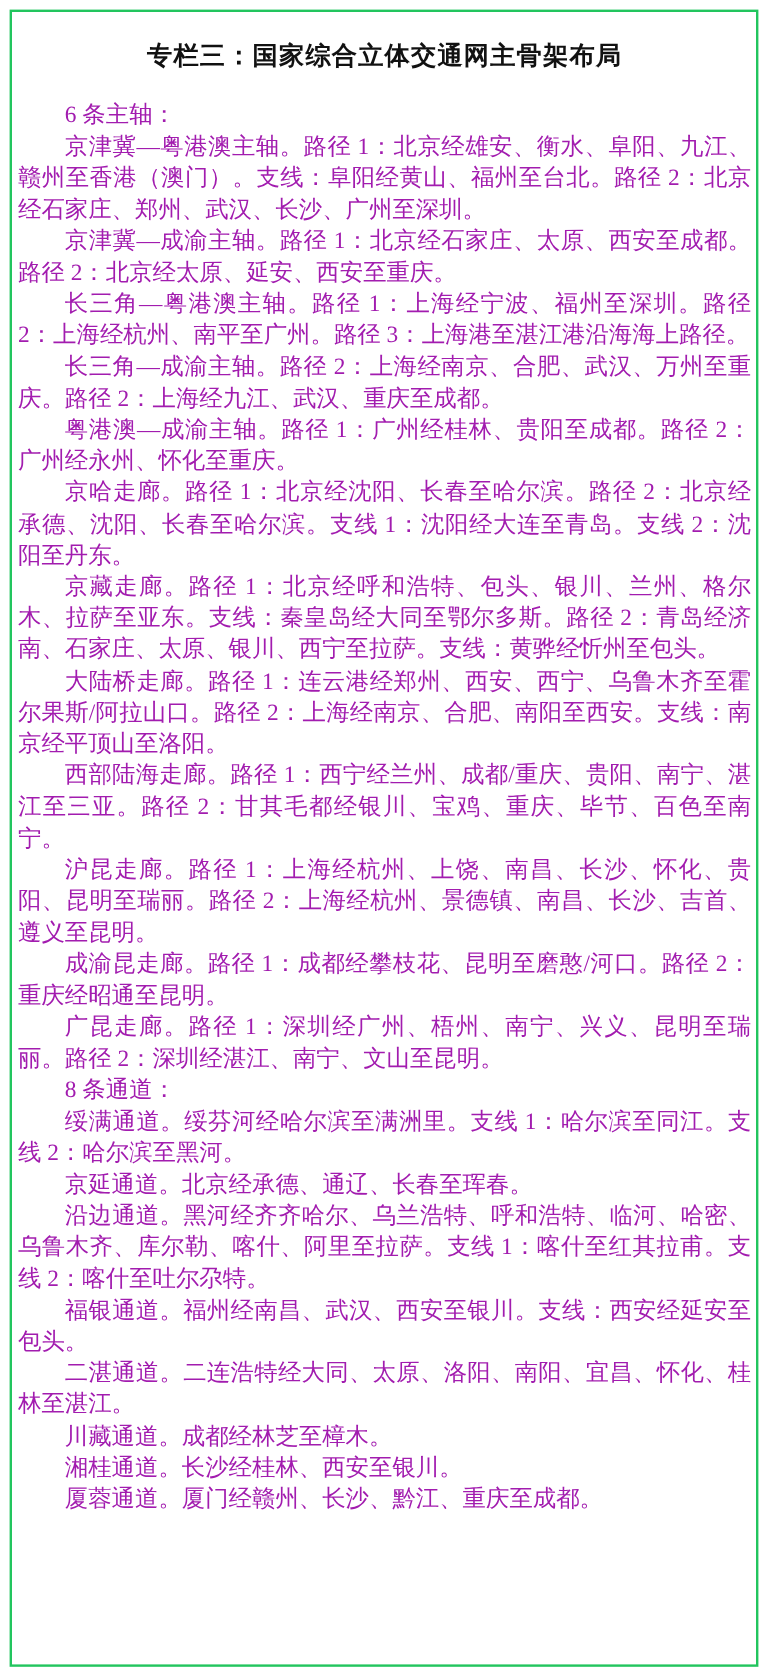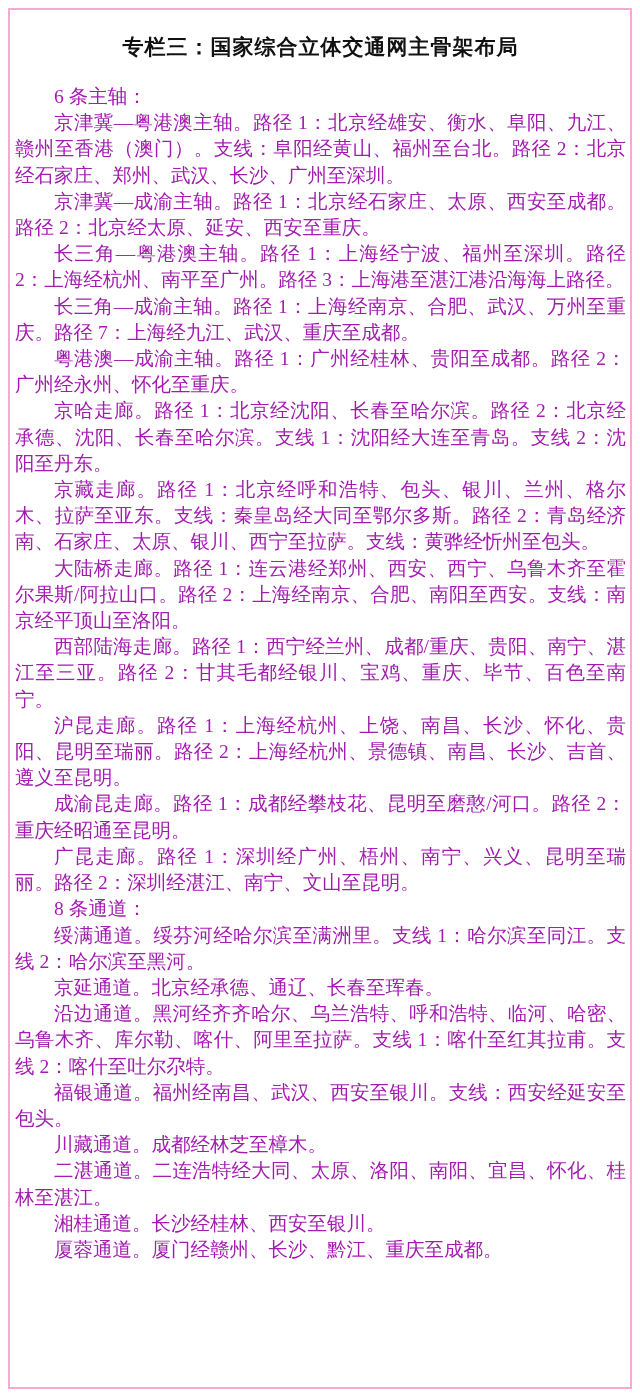--- a/index.html
+++ b/index.html
@@ -14,21 +14,21 @@
     height: 1397px;
     background: #ffffff;
     overflow: hidden;
   }
   .panel {
     position: absolute;
     top: 8px;
     left: 8px;
     right: 8px;
     bottom: 8px;
-    border: 2px solid #f9a8d4;
+    border: 2px solid #22c55e;
     background: #ffffff;
     padding: 14px 4px 10px 5px;
     box-sizing: border-box;
   }
   .panel-title {
     margin: 8px 0 22px 0;
     text-align: center;
     font-family: "Liberation Sans", "DejaVu Sans", sans-serif;
     font-weight: 700;
     font-size: 21px;
@@ -50,33 +50,33 @@
 <body>
 
 <div class="page">
   <div class="panel">
     <p class="panel-title">专栏三：国家综合立体交通网主骨架布局</p>
     <div id="sections">
         <p class="sec-heading">6 条主轴：</p>
         <p class="para">京津冀—粤港澳主轴。路径 1：北京经雄安、衡水、阜阳、九江、赣州至香港（澳门）。支线：阜阳经黄山、福州至台北。路径 2：北京经石家庄、郑州、武汉、长沙、广州至深圳。</p>
         <p class="para">京津冀—成渝主轴。路径 1：北京经石家庄、太原、西安至成都。路径 2：北京经太原、延安、西安至重庆。</p>
         <p class="para">长三角—粤港澳主轴。路径 1：上海经宁波、福州至深圳。路径 2：上海经杭州、南平至广州。路径 3：上海港至湛江港沿海海上路径。</p>
-        <p class="para">长三角—成渝主轴。路径 1：上海经南京、合肥、武汉、万州至重庆。路径 7：上海经九江、武汉、重庆至成都。</p>
+        <p class="para">长三角—成渝主轴。路径 2：上海经南京、合肥、武汉、万州至重庆。路径 2：上海经九江、武汉、重庆至成都。</p>
         <p class="para">粤港澳—成渝主轴。路径 1：广州经桂林、贵阳至成都。路径 2：广州经永州、怀化至重庆。</p>
         <p class="para">京哈走廊。路径 1：北京经沈阳、长春至哈尔滨。路径 2：北京经承德、沈阳、长春至哈尔滨。支线 1：沈阳经大连至青岛。支线 2：沈阳至丹东。</p>
         <p class="para">京藏走廊。路径 1：北京经呼和浩特、包头、银川、兰州、格尔木、拉萨至亚东。支线：秦皇岛经大同至鄂尔多斯。路径 2：青岛经济南、石家庄、太原、银川、西宁至拉萨。支线：黄骅经忻州至包头。</p>
         <p class="para">大陆桥走廊。路径 1：连云港经郑州、西安、西宁、乌鲁木齐至霍尔果斯/阿拉山口。路径 2：上海经南京、合肥、南阳至西安。支线：南京经平顶山至洛阳。</p>
         <p class="para">西部陆海走廊。路径 1：西宁经兰州、成都/重庆、贵阳、南宁、湛江至三亚。路径 2：甘其毛都经银川、宝鸡、重庆、毕节、百色至南宁。</p>
         <p class="para">沪昆走廊。路径 1：上海经杭州、上饶、南昌、长沙、怀化、贵阳、昆明至瑞丽。路径 2：上海经杭州、景德镇、南昌、长沙、吉首、遵义至昆明。</p>
         <p class="para">成渝昆走廊。路径 1：成都经攀枝花、昆明至磨憨/河口。路径 2：重庆经昭通至昆明。</p>
         <p class="para">广昆走廊。路径 1：深圳经广州、梧州、南宁、兴义、昆明至瑞丽。路径 2：深圳经湛江、南宁、文山至昆明。</p>
         <p class="sec-heading">8 条通道：</p>
         <p class="para">绥满通道。绥芬河经哈尔滨至满洲里。支线 1：哈尔滨至同江。支线 2：哈尔滨至黑河。</p>
         <p class="para">京延通道。北京经承德、通辽、长春至珲春。</p>
         <p class="para">沿边通道。黑河经齐齐哈尔、乌兰浩特、呼和浩特、临河、哈密、乌鲁木齐、库尔勒、喀什、阿里至拉萨。支线 1：喀什至红其拉甫。支线 2：喀什至吐尔尕特。</p>
         <p class="para">福银通道。福州经南昌、武汉、西安至银川。支线：西安经延安至包头。</p>
+        <p class="para">二湛通道。二连浩特经大同、太原、洛阳、南阳、宜昌、怀化、桂林至湛江。</p>
         <p class="para">川藏通道。成都经林芝至樟木。</p>
-        <p class="para">二湛通道。二连浩特经大同、太原、洛阳、南阳、宜昌、怀化、桂林至湛江。</p>
         <p class="para">湘桂通道。长沙经桂林、西安至银川。</p>
         <p class="para">厦蓉通道。厦门经赣州、长沙、黔江、重庆至成都。</p>
       </div>
   </div>
 </div>
 
 </body></html>

